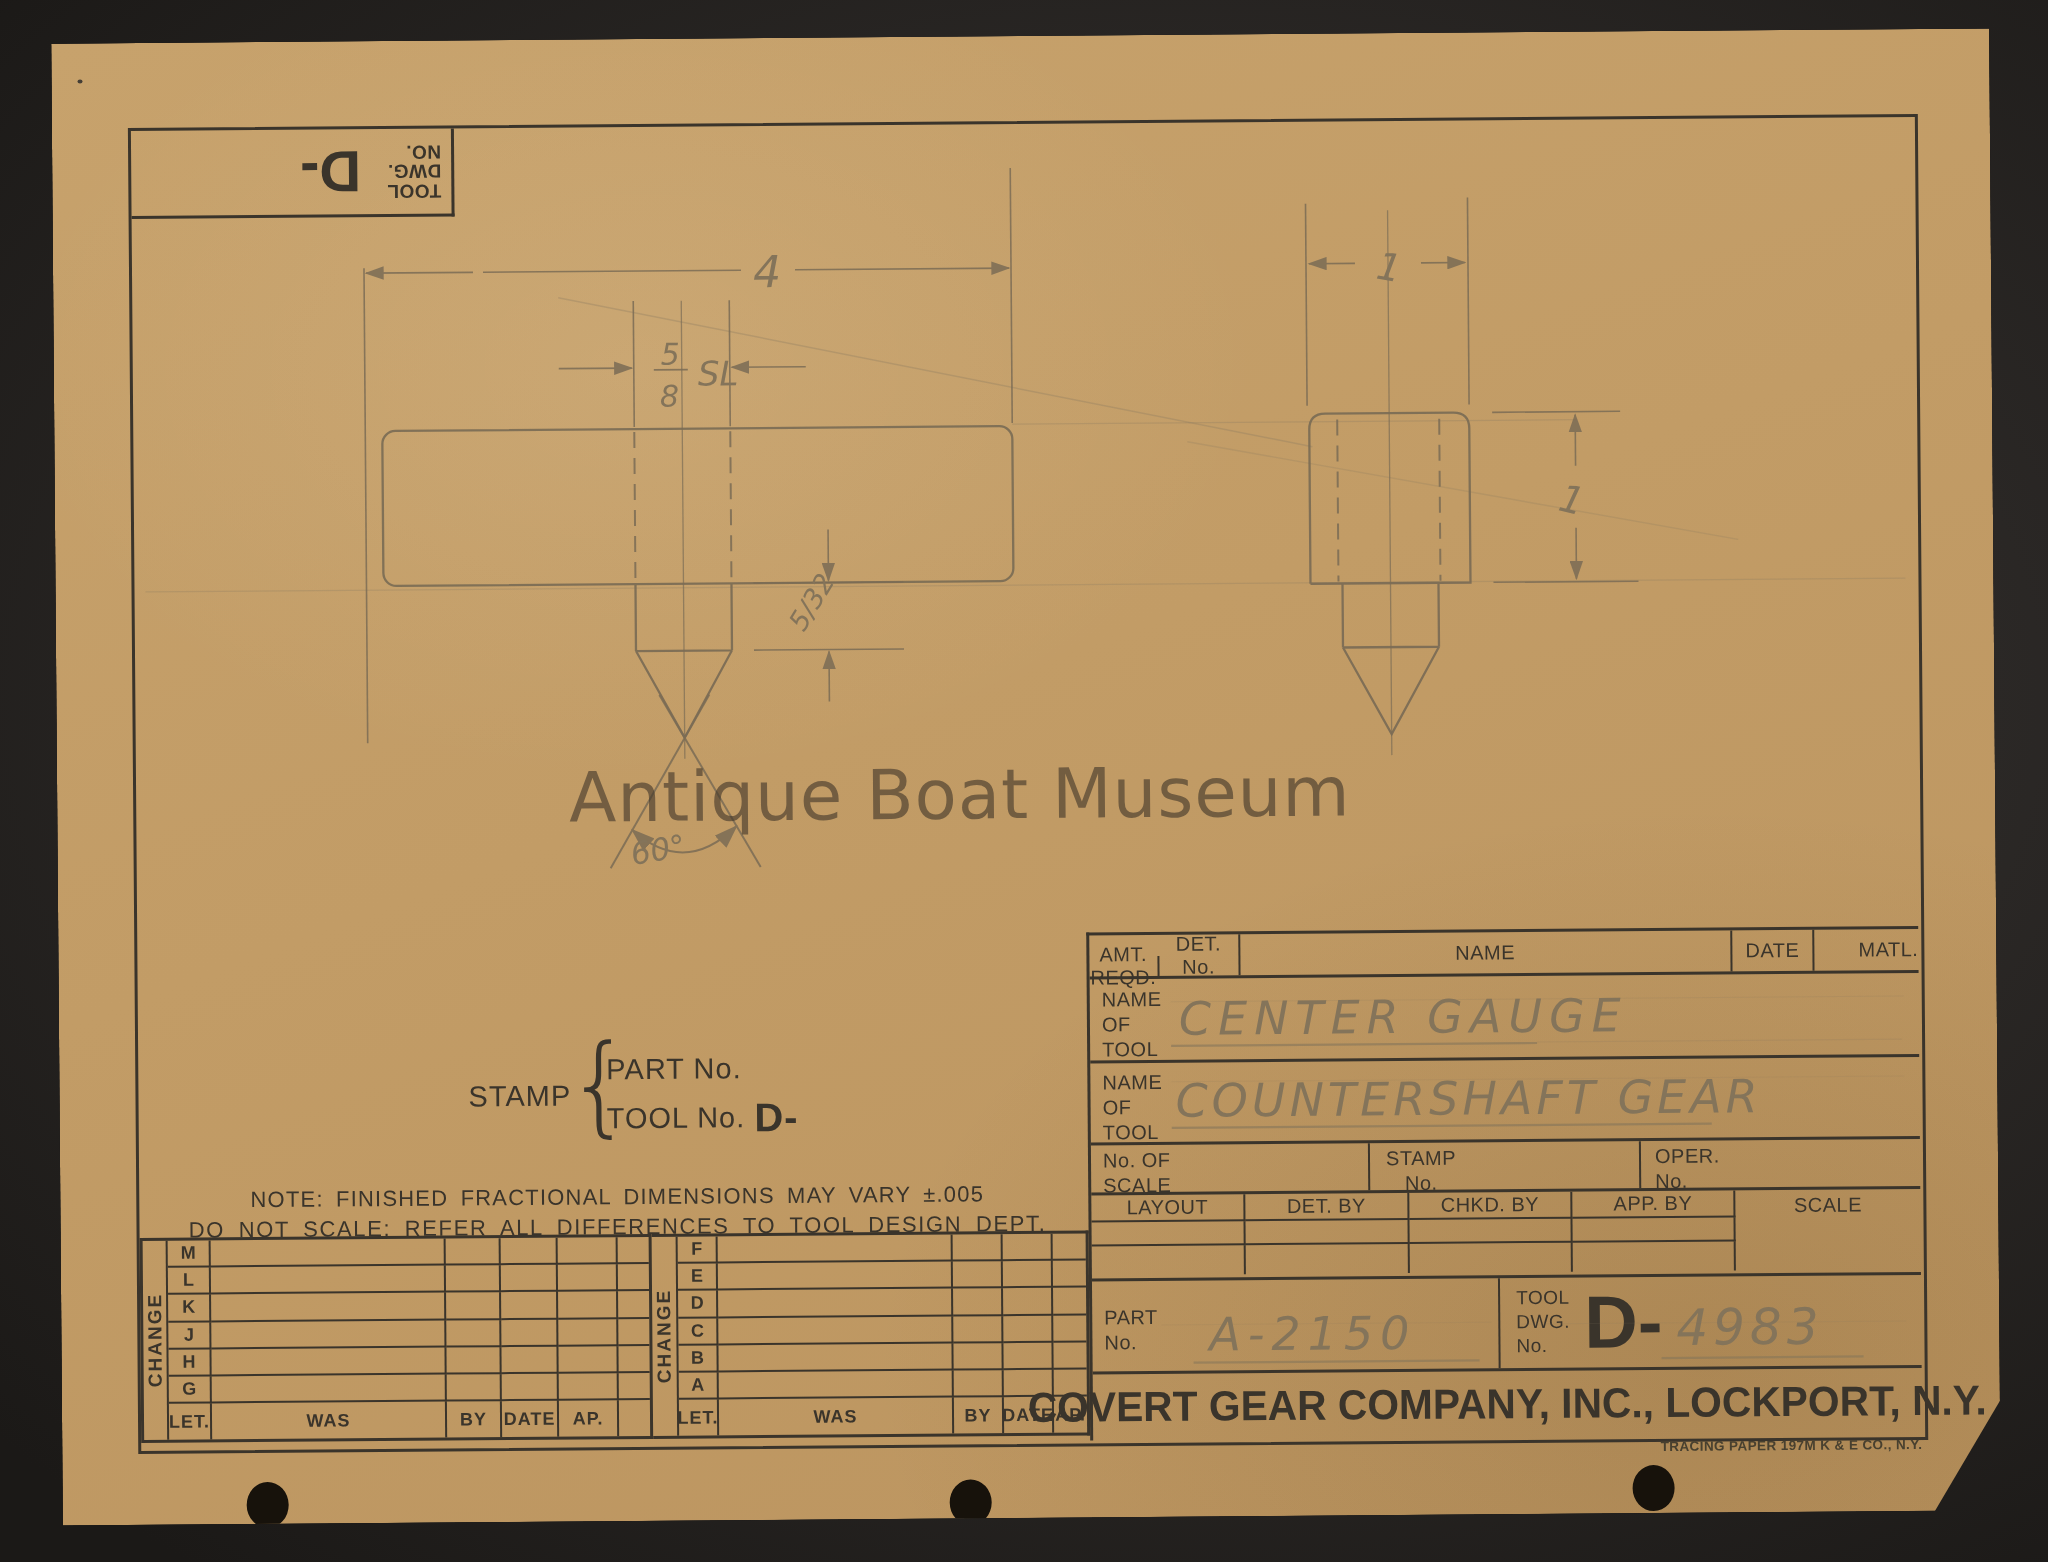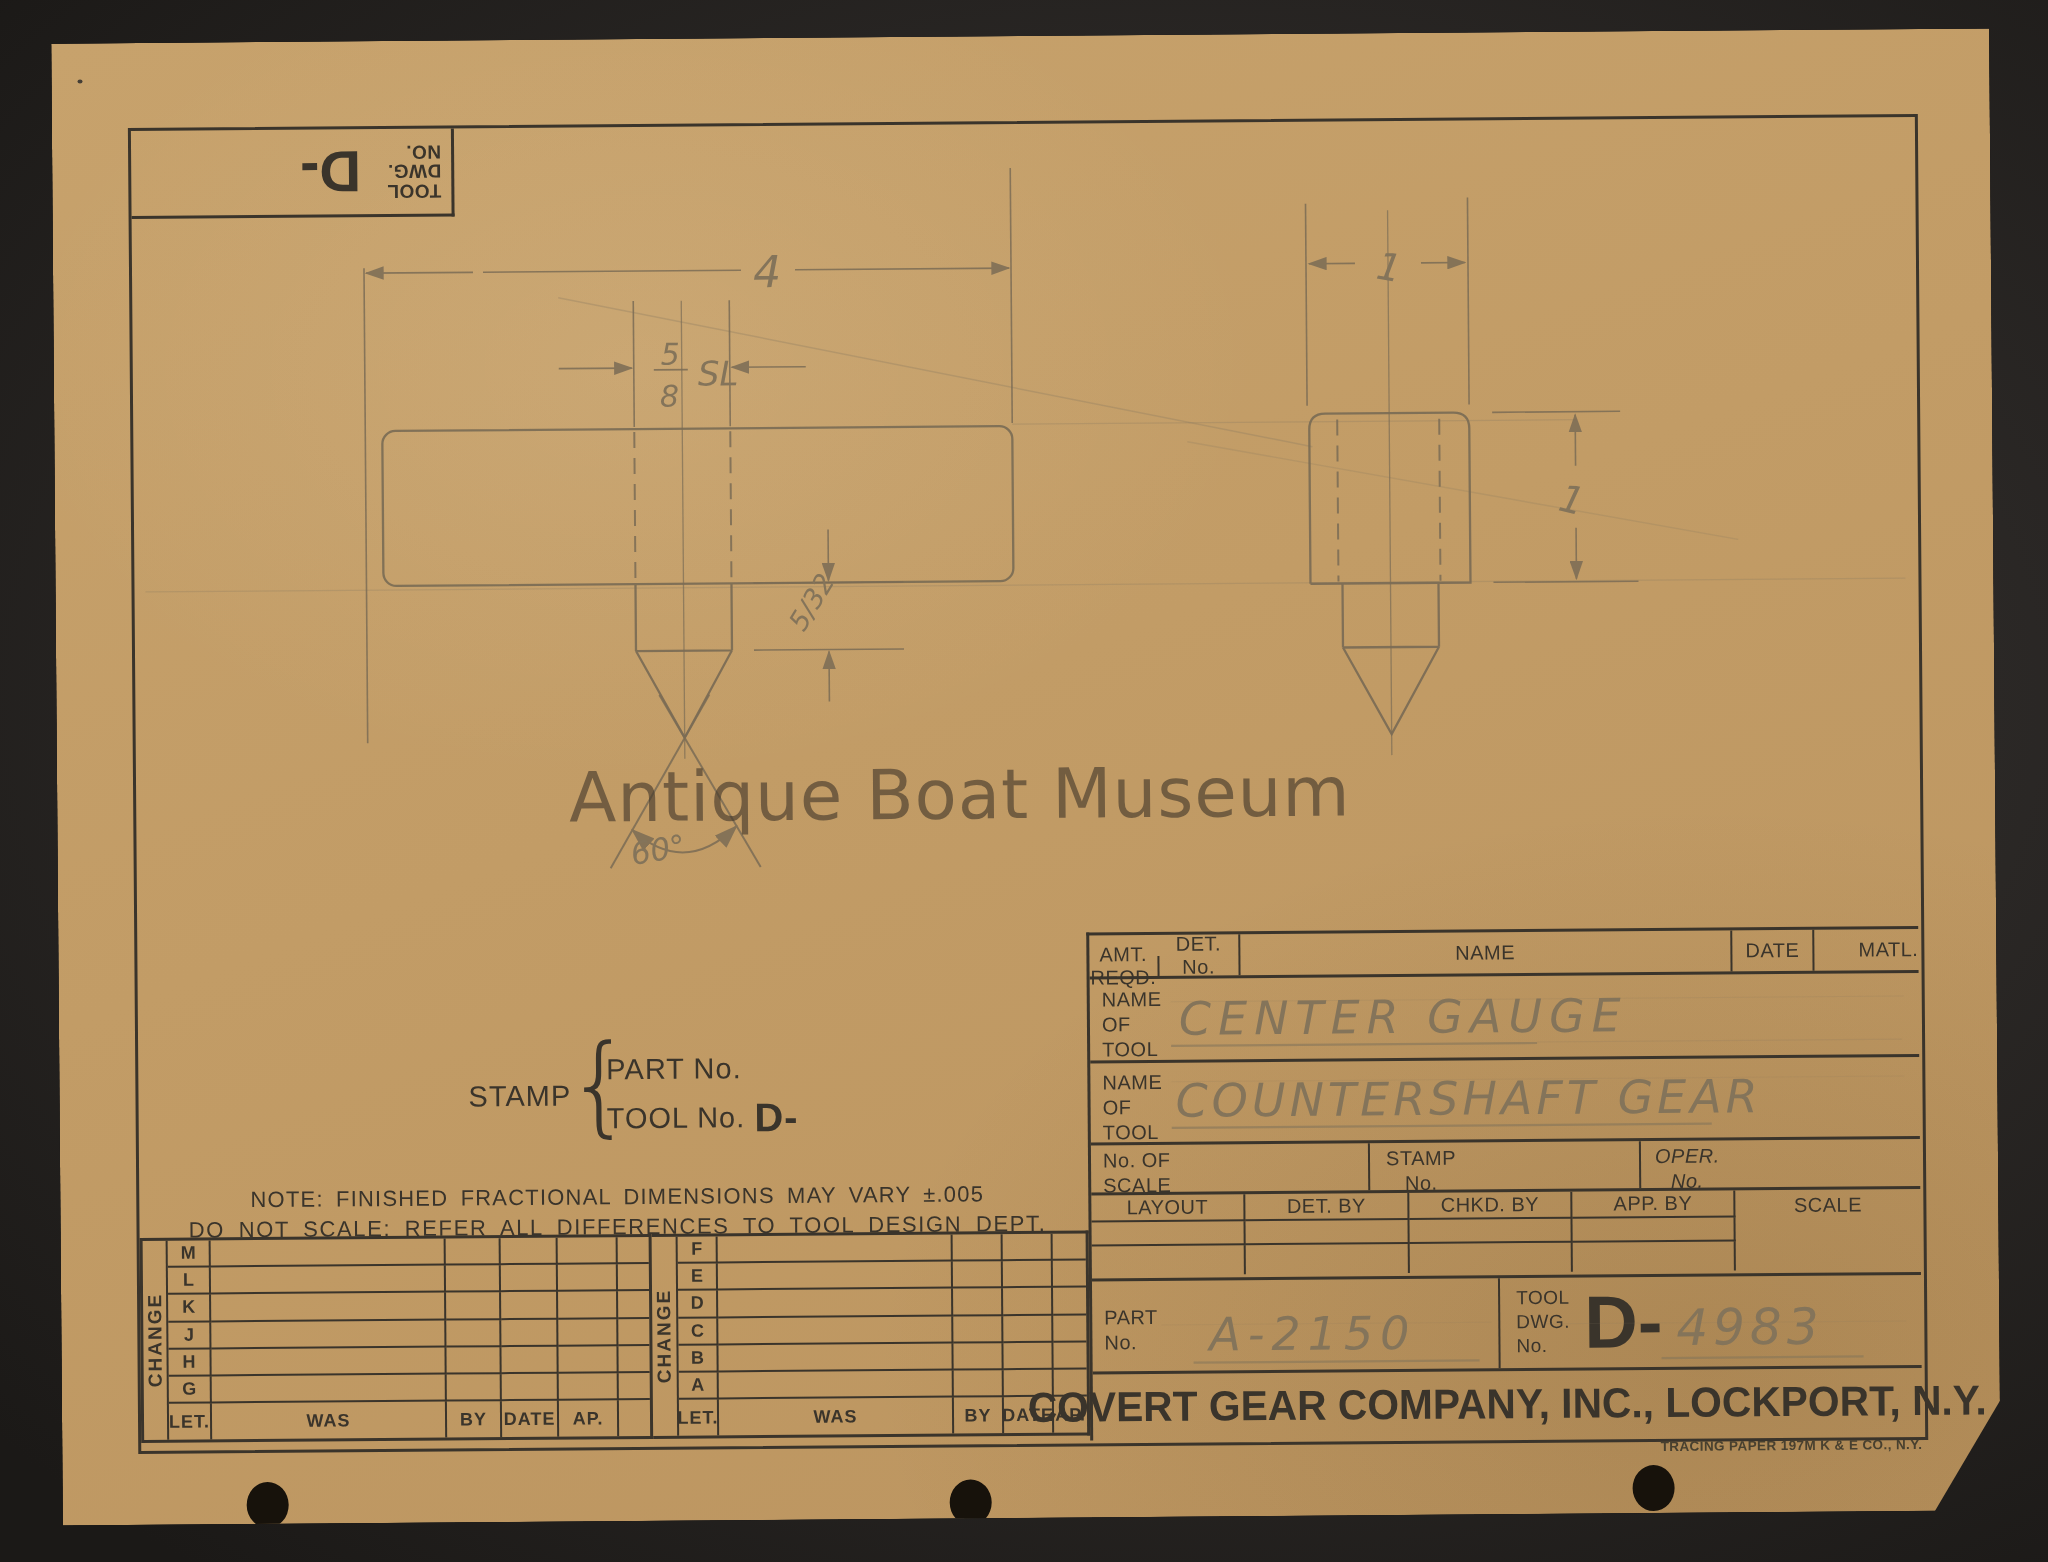--- a/index.html
+++ b/index.html
@@ -229,21 +229,21 @@
       </div>
       <div class="trow r2">
         <div class="lab" style="width:72px;padding:8px 0 4px 12px;">NAME OF TOOL</div>
       </div>
       <div class="trow r3">
         <div class="lab" style="width:72px;padding:7px 0 0 12px;">NAME OF TOOL</div>
       </div>
       <div class="trow r4">
         <div class="tcell lab" style="width:279px;padding:3px 0 0 12px;"><span style="display:inline-block;width:120px;">No. OF SCALE</span></div>
         <div class="tcell lab" style="width:271px;padding:3px 0 0 14px;"><span style="display:inline-block;width:74px;text-align:center;">STAMP No.</span></div>
-        <div class="tcell lab" style="flex:1;padding:3px 0 0 14px;"><span style="display:inline-block;width:64px;text-align:center;font-style:italic;">OPER. No.</span></div>
+        <div class="tcell lab" style="flex:1;padding:3px 0 0 14px;"><span style="display:inline-block;width:64px;">OPER. No.</span></div>
       </div>
       <div class="r56">
         <div class="g56">
           <div>LAYOUT</div>
           <div>DET. BY</div>
           <div>CHKD. BY</div>
           <div>APP. BY</div>
           <div class="scalecell norb">SCALE</div>
           <div></div>
             <div></div>

